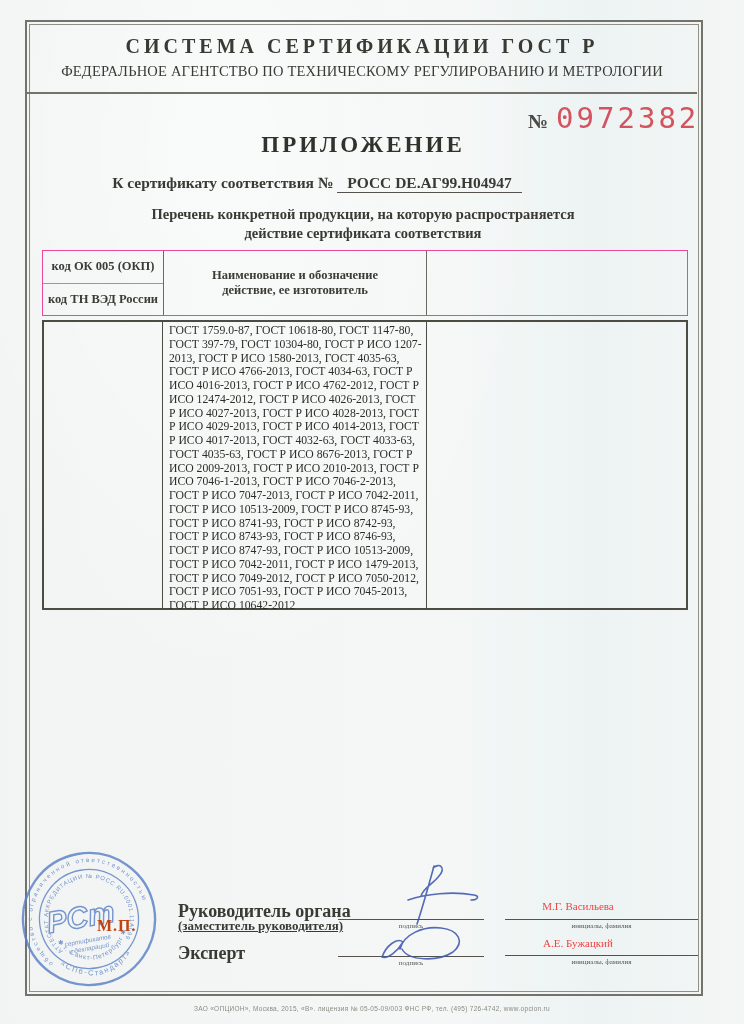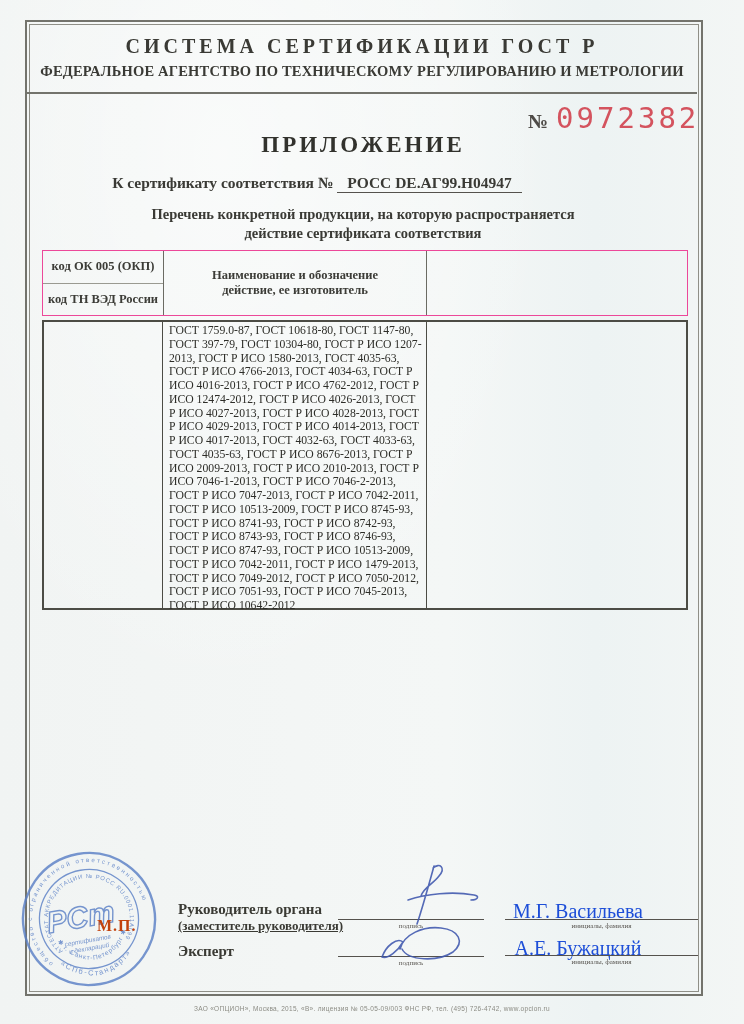--- a/index.html
+++ b/index.html
@@ -11,21 +11,21 @@
       linear-gradient(90deg,#f1f4f3 0%,#f4f7f6 60%,#edf3f3 80%,#f3f6f5 100%);
   }
   .abs{position:absolute;}
   
   .frame{left:25px;top:20px;width:674px;height:972px;border:2px solid #73736c;}
   .frame-inner{position:absolute;inset:2px;border:1px solid #8f8f87;}
   
   .doc-header{left:27px;top:22px;width:670px;height:70px;border-bottom:2px solid #73736c;
     display:flex;flex-direction:column;align-items:center;justify-content:center;gap:5px;text-align:center;}
   .h1{font-weight:bold;font-size:20px;letter-spacing:4px;color:#3a3a35;}
-  .h2{font-weight:bold;font-size:14.5px;letter-spacing:0.2px;color:#3a3a35;}
+  .h2{font-weight:normal;font-size:14.5px;letter-spacing:0.2px;color:#3a3a35;}
   
   .doc-number{left:528px;top:101px;display:flex;align-items:baseline;gap:8px;}
   .num-prefix{font-weight:bold;font-size:20px;color:#4e4b47;}
   .num-digits{font-family:"DejaVu Sans Mono",monospace;font-size:29px;letter-spacing:3px;color:#d4535e;}
   .title{left:25px;top:132px;width:676px;text-align:center;font-weight:bold;font-size:23px;letter-spacing:3px;color:#32322d;}
   .cert-line{left:25px;top:174px;width:584px;text-align:center;font-weight:bold;font-size:15.5px;color:#3a3a35;}
   .cert-value{border-bottom:1px solid #55524d;padding:0 10px 1px 10px;font-weight:bold;}
   .subtitle{left:25px;top:205px;width:676px;text-align:center;font-weight:bold;font-size:14.5px;line-height:19px;color:#3a3a35;}
   
   .thead{left:42px;top:250px;width:646px;height:66px;border:1px solid #ec4899;box-sizing:border-box;display:flex;
@@ -37,25 +37,25 @@
   .th-col2 > div{width:205px;line-height:15px;}
   .th-col3{flex:1;display:flex;align-items:center;justify-content:center;text-align:center;}
   .th-col3 > div{width:230px;line-height:15px;}
   
   .tbody{left:42px;top:320px;width:646px;height:290px;border:2px solid #4c4c45;box-sizing:border-box;display:flex;}
   .tb-col1{width:118px;border-right:1.5px solid #4c4c45;}
   .tb-col2{width:264px;border-right:1.5px solid #4c4c45;box-sizing:border-box;
     padding:2px 4px 0 6px;font-size:11.7px;line-height:13.75px;color:#2d2d28;}
   .tb-col3{flex:1;}
   
-  .role{font-weight:bold;font-size:15px;color:#3a3a34;}
+  .role{font-weight:bold;font-size:18px;color:#3a3a34;}
   .role-sub{font-weight:bold;font-size:13px;color:#3a3a34;text-decoration:underline;}
   .sig-line{border-bottom:1px solid #55524d;height:0;}
   .caption{font-family:"Liberation Serif",serif;font-size:7px;color:#5a5752;text-align:center;}
-  .name{font-size:20px;color:#1d4ed8;text-align:center;}
+  .name{font-size:11px;color:#ef4444;text-align:center;}
   .mp{font-weight:bold;font-size:16px;color:#c2410c;letter-spacing:1px;}
   
   .footer{left:0;top:1005px;width:744px;text-align:center;
     font-family:"Liberation Sans",sans-serif;font-size:6.5px;color:#8b8b83;letter-spacing:.3px;}
   svg text{font-family:"Liberation Sans",sans-serif;}
 </style>
 </head>
 <body>
 
 <div class="abs frame">

